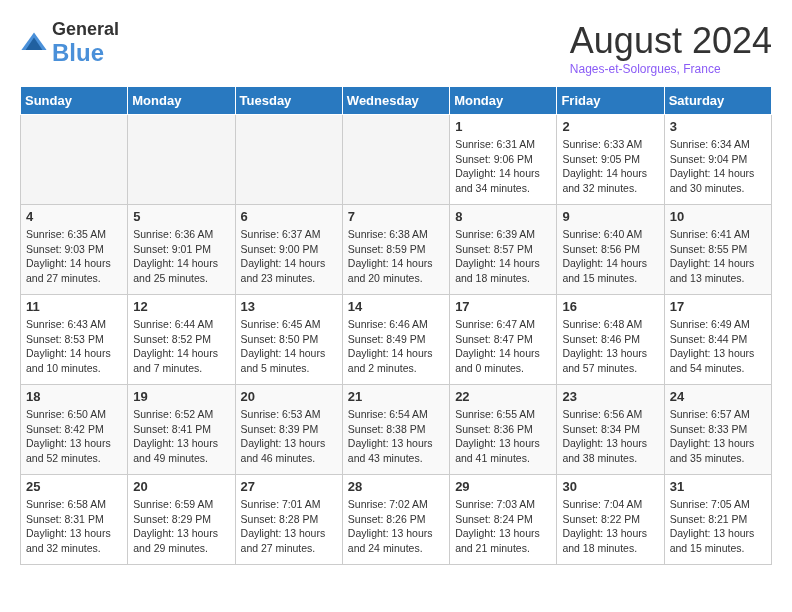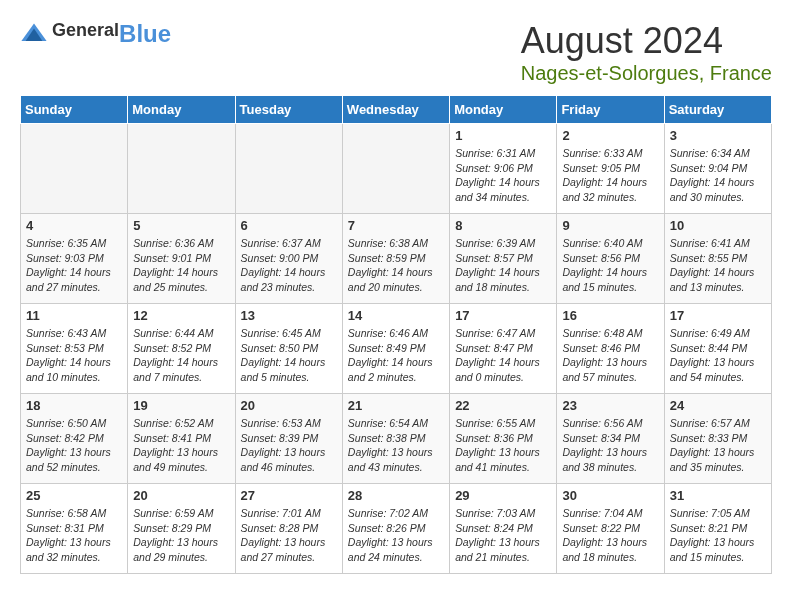--- a/index.html
+++ b/index.html
@@ -16,21 +16,21 @@
       align-items: flex-start;
       margin-bottom: 10px;
     }
     .logo {
       display: flex;
       align-items: center;
       gap: 4px;
     }
     .logo-text {
       display: flex;
-      flex-direction: row;
+      flex-direction: column;
       line-height: 1.1;
     }
     .logo-general {
       font-size: 18px;
       font-weight: bold;
       color: #333;
     }
     .logo-blue {
       font-size: 24px;
       font-weight: bold;
@@ -41,22 +41,22 @@
       height: 28px;
     }
     .title-area {
     }
     .month-title {
       font-size: 36px;
       font-weight: normal;
       color: #333;
     }
     .location {
-      font-size: 20px;
-      color: #4d7c0f;
+      font-size: 12px;
+      color: #8b5cf6;
     }
     table {
       width: 100%;
       border-collapse: collapse;
       table-layout: fixed;
     }
     th {
       background-color: #2979c0;
       color: #fff;
       font-size: 13px;
@@ -82,21 +82,20 @@
     .day-number {
       font-size: 13px;
       font-weight: bold;
       color: #333;
       margin-bottom: 3px;
     }
     .day-info {
       font-size: 10.5px;
       line-height: 1.4;
       color: #333;
-      font-style: italic;
     }
     tr:nth-child(even) td:not(.empty) {
       background: #f9f9f9;
     }
   </style>
 </head>
 <body>
 
 <div class="header-area">
   <div class="logo">

